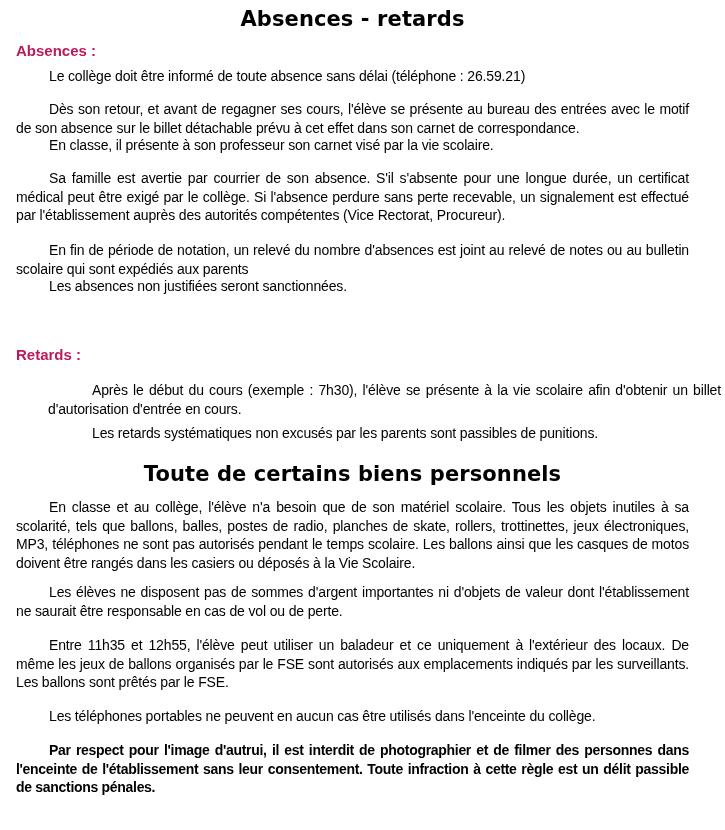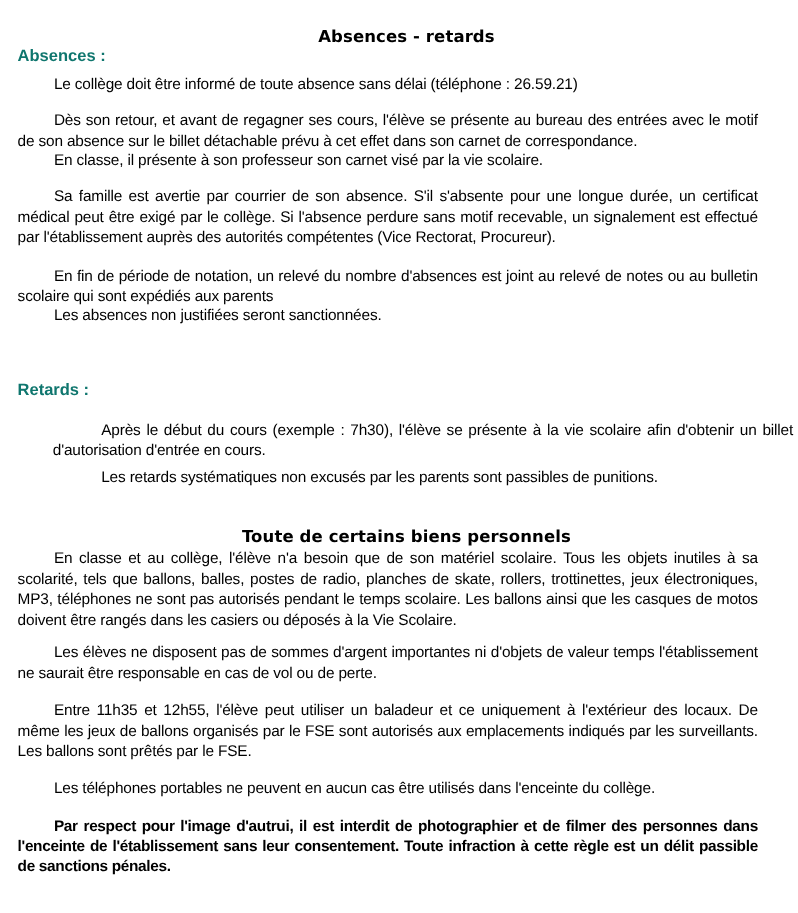--- a/index.html
+++ b/index.html
@@ -16,44 +16,44 @@
     }
     .page {
       position: absolute;
       left: 16px;
       top: 0;
       width: 673px;
     }
     .title {
       font-family: "DejaVu Sans", sans-serif;
       font-weight: bold;
-      font-size: 15px;
+      font-size: 21px;
       text-align: center;
-      margin: 17px;
+      margin: 0;
       letter-spacing: 0.1px;
     }
     .title-main {
       position: absolute;
       top: 7px;
       left: 0;
       width: 673px;
     }
     .title-usage {
       position: absolute;
       top: 462px;
       left: 0;
       width: 673px;
     }
     .section-heading {
       position: absolute;
       left: 0;
       font-family: "Liberation Sans", sans-serif;
       font-weight: bold;
       font-size: 15px;
-      color: #0f766e;
+      color: #be185d;
       margin: 0;
     }
     .para {
       position: absolute;
       left: 0;
       width: 673px;
       font-family: "Liberation Sans", sans-serif;
       font-size: 14px;
       line-height: 18.5px;
       text-align: justify;
@@ -69,30 +69,30 @@
 
 <div class="page">
 
   <h1 class="title title-main">Absences - retards</h1>
 
   <h2 class="section-heading" style="top:42px;">Absences :</h2>
 
   <p class="para" style="top:67px;">Le collège doit être informé de toute absence sans délai (téléphone : 26.59.21)</p>
   <p class="para" style="top:100px;">Dès son retour, et avant de regagner ses cours, l'élève se présente au bureau des entrées avec le motif de son absence sur le billet détachable prévu à cet effet dans son carnet de correspondance.</p>
   <p class="para" style="top:136px;">En classe, il présente à son professeur son carnet visé par la vie scolaire.</p>
-  <p class="para" style="top:169px;">Sa famille est avertie par courrier de son absence. S'il s'absente pour une longue durée, un certificat médical peut être exigé par le collège. Si l'absence perdure sans motif recevable, un signalement est effectué par l'établissement auprès des autorités compétentes (Vice Rectorat, Procureur).</p>
+  <p class="para" style="top:169px;">Sa famille est avertie par courrier de son absence. S'il s'absente pour une longue durée, un certificat médical peut être exigé par le collège. Si l'absence perdure sans perte recevable, un signalement est effectué par l'établissement auprès des autorités compétentes (Vice Rectorat, Procureur).</p>
   <p class="para" style="top:241px;">En fin de période de notation, un relevé du nombre d'absences est joint au relevé de notes ou au bulletin scolaire qui sont expédiés aux parents</p>
   <p class="para" style="top:277px;">Les absences non justifiées seront sanctionnées.</p>
 
   <h2 class="section-heading" style="top:346px;">Retards :</h2>
 
   <p class="para indent-wide" style="top:381px;">Après le début du cours (exemple : 7h30), l'élève se présente à la vie scolaire afin d'obtenir un billet d'autorisation d'entrée en cours.</p>
   <p class="para indent-wide" style="top:424px;">Les retards systématiques non excusés par les parents sont passibles de punitions.</p>
 
   <h1 class="title title-usage">Toute de certains biens personnels</h1>
 
   <p class="para" style="top:498px;">En classe et au collège, l'élève n'a besoin que de son matériel scolaire. Tous les objets inutiles à sa scolarité, tels que ballons, balles, postes de radio, planches de skate, rollers, trottinettes, jeux électroniques, MP3, téléphones ne sont pas autorisés pendant le temps scolaire. Les ballons ainsi que les casques de motos doivent être rangés dans les casiers ou déposés à la Vie Scolaire.</p>
-  <p class="para" style="top:583px;">Les élèves ne disposent pas de sommes d'argent importantes ni d'objets de valeur temps l'établissement ne saurait être responsable en cas de vol ou de perte.</p>
+  <p class="para" style="top:583px;">Les élèves ne disposent pas de sommes d'argent importantes ni d'objets de valeur dont l'établissement ne saurait être responsable en cas de vol ou de perte.</p>
   <p class="para" style="top:636px;">Entre 11h35 et 12h55, l'élève peut utiliser un baladeur et ce uniquement à l'extérieur des locaux. De même les jeux de ballons organisés par le FSE sont autorisés aux emplacements indiqués par les surveillants. Les ballons sont prêtés par le FSE.</p>
   <p class="para" style="top:707px;">Les téléphones portables ne peuvent en aucun cas être utilisés dans l'enceinte du collège.</p>
   <p class="para bold" style="top:741px;">Par respect pour l'image d'autrui, il est interdit de photographier et de filmer des personnes dans l'enceinte de l'établissement sans leur consentement. Toute infraction à cette règle est un délit passible de sanctions pénales.</p>
 
 </div>
 
 </body></html>

